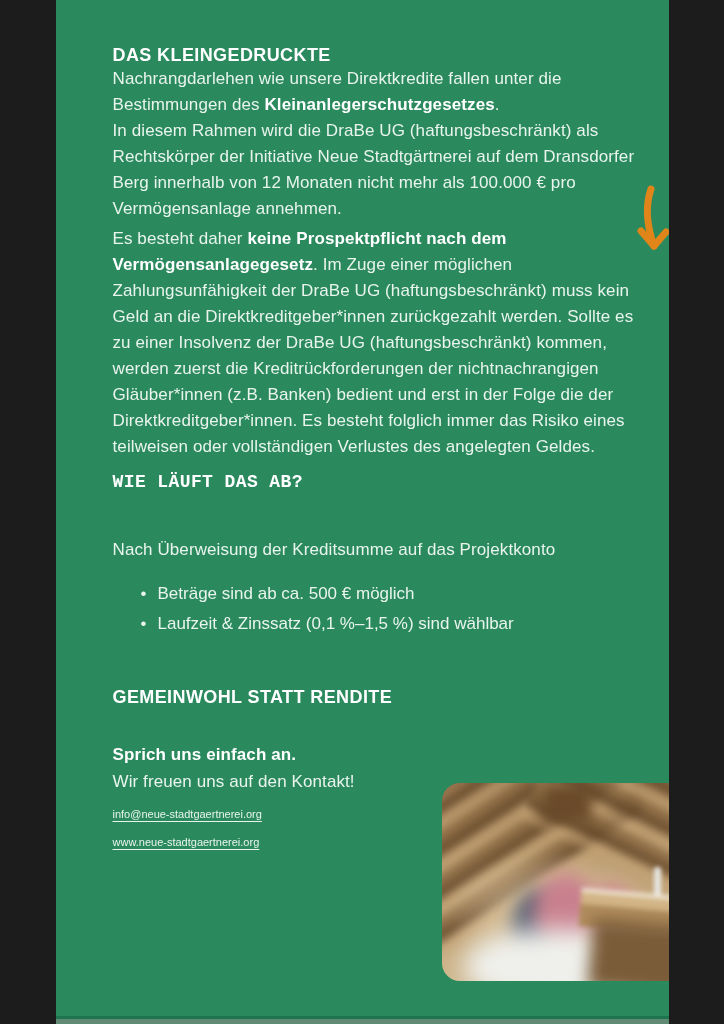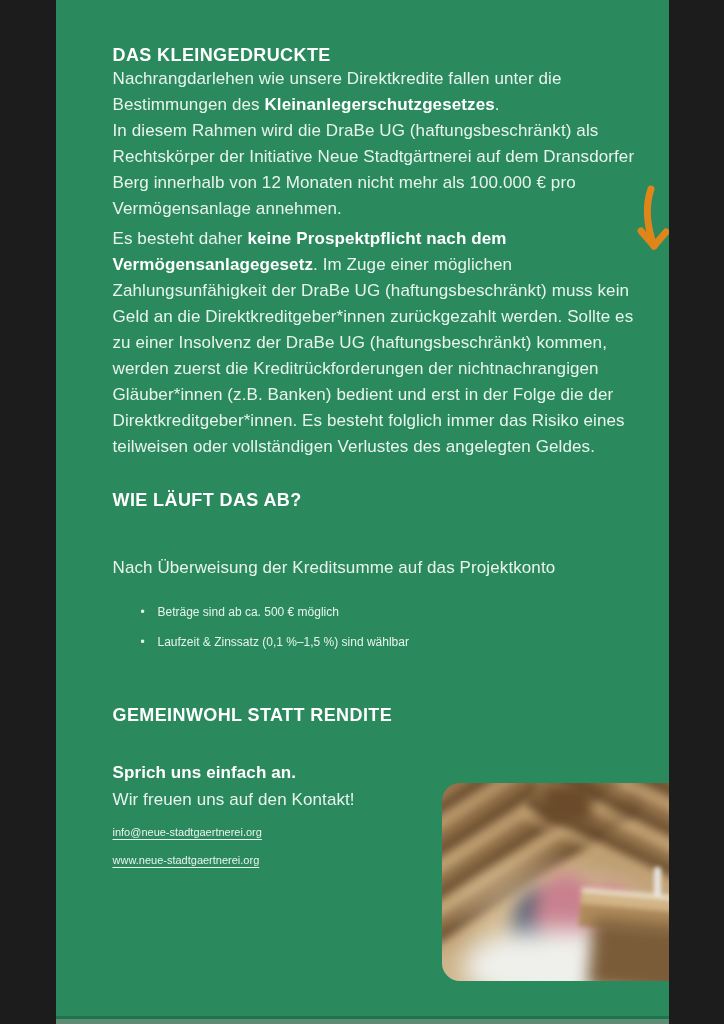--- a/index.html
+++ b/index.html
@@ -23,28 +23,28 @@
     color:var(--heading,#ffffff);
   }
   .para {
     margin:0;
     font-size:17px; line-height:26px; font-weight:400;
     color:var(--body,#e9f4ed);
     letter-spacing:.1px;
   }
   .para .bold { font-weight:700; color:var(--heading,#ffffff); }
   .mt20 { margin-top:4px; }
-  .h-process { margin-top:29px; }
+  .h-process { margin-top:11px;font-family:Liberation Mono, monospace; }
   .p-process1 { margin-top:6px; }
   .p-process2 { margin-top:44px; }
   ul.bullets {
     list-style:none;
     margin:16px 0 0 28px; padding:0;
     color:var(--body,#e9f4ed);
-    font-size:12px; line-height:30px;
+    font-size:17px; line-height:30px;
   }
   ul.bullets li { position:relative; padding-left:17px; }
   ul.bullets li::before {
     content:"•";
     position:absolute; left:0; top:0;
   }
   .h-contact { margin-top:47px; }
   .p-contact { margin-top:6px; line-height:27px; }
   .links { margin-top:5px; }
   .links a {

